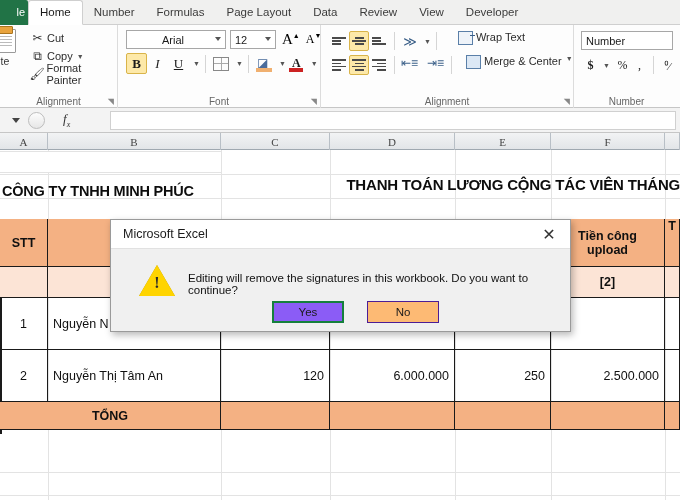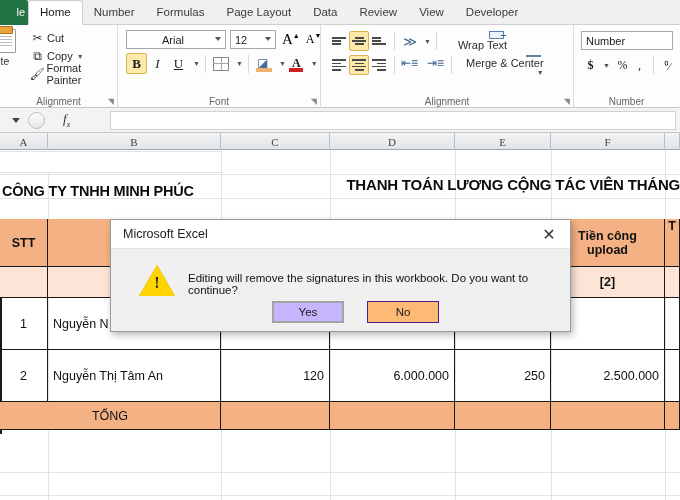--- a/index.html
+++ b/index.html
@@ -125,21 +125,21 @@
   .lines.ctr i.s{ margin-left:2.5px; }
   .lines.rt i.s{ margin-left:5px; }
   .wrap-ico, .merge-ico{
     width:15px;height:14px;border:1px solid #5a7fa8; background:#eef3f9;
     position:relative; margin-right:3px;
   }
   .wrap-ico:after{
     content:""; position:absolute; right:-3px; top:3px; width:5px;height:1px;background:#3a5f88;
   }
   .merge-ico{ background:#dce8f5; }
-  .txtbtn{ display:flex; align-items:flex-end; font-size:11px; color:#2c2c2c; height:20px;flex-direction:column;}
+  .txtbtn{ display:flex; align-items:flex-start; font-size:11px; color:#2c2c2c; height:20px;}
   .indent{ width:18px;height:18px; position:relative; }
   .orient{ font-size:13px; color:#3a5f88; }
 
   
   .g-num{ width:105px; border-right:none; }
   .num-combo{
     position:absolute; left:7px; top:6px; width:92px; height:19px;
     border:1px solid #a7a7a7; background:#fff; font-size:11px; color:#1a1a1a;
     display:flex; align-items:center; padding-left:4px;
   }
@@ -206,21 +206,21 @@
   .tbl{ position:absolute; left:0; top:69px; width:680px; }
   .trow{ position:relative; width:680px; }
   .tc{
     position:absolute; top:0; height:100%;
     border-right:1.5px solid #1a1a1a; border-bottom:1.5px solid #1a1a1a;
     display:flex; align-items:center; justify-content:center; text-align:center;
     font-size:12.5px; color:#101010; padding:0 5px;
   }
   .tc.hdr{ background:#f4b183; font-weight:bold; font-size:12.5px; flex-direction:column; justify-content:center;}
   .tc.sub{ background:#fce4d6; font-weight:bold; }
-  .tc.tong{ background:#f4b183; font-weight:normal; }
+  .tc.tong{ background:#f4b183; font-weight:bold; }
   .tc.left{ justify-content:flex-start; text-align:left; }
   .tc.right{ justify-content:flex-end; text-align:right; }
   .toprule{ position:absolute; left:0; top:0; width:680px; height:1.5px; background:#1a1a1a;}
   .leftrule{ position:absolute; left:0; top:0; width:1.5px; height:100%; background:#1a1a1a;}
 
   
   .modal{
     position:absolute; left:110px; top:219px; width:461px; height:113px;
     background:#f0f0f0; border:1px solid #9a9a9a; box-shadow:2px 3px 7px rgba(0,0,0,.28);
     z-index:50;
@@ -250,21 +250,21 @@
   .modal-msg{
     position:absolute; left:77px; top:23px; width:370px;
     font-size:11.5px; color:#111;
   }
   .btn-row{ position:absolute; left:0; bottom:9px; width:461px; display:flex; justify-content:center; gap:23px; }
   .mbtn{
     width:72px; height:22px; font-size:11.5px; color:#1a1a1a;
     display:flex; align-items:center; justify-content:center;
     background:#fdba74; border:1px solid #4c1d95;
   }
-  .mbtn.default{ background:#c4b5fd; border:2px solid #a3a3a3;margin-left:28px; }
+  .mbtn.default{ background:#8b5cf6; border:2px solid #15803d;margin-left:28px; }
 </style>
 </head>
 <body>
 
 <div class="ribbon-tabs">
   <div class="file-tab">le</div>
   <div class="tab active">Home</div>
   <div class="tab">Number</div>
   <div class="tab">Formulas</div>
   <div class="tab">Page Layout</div>

